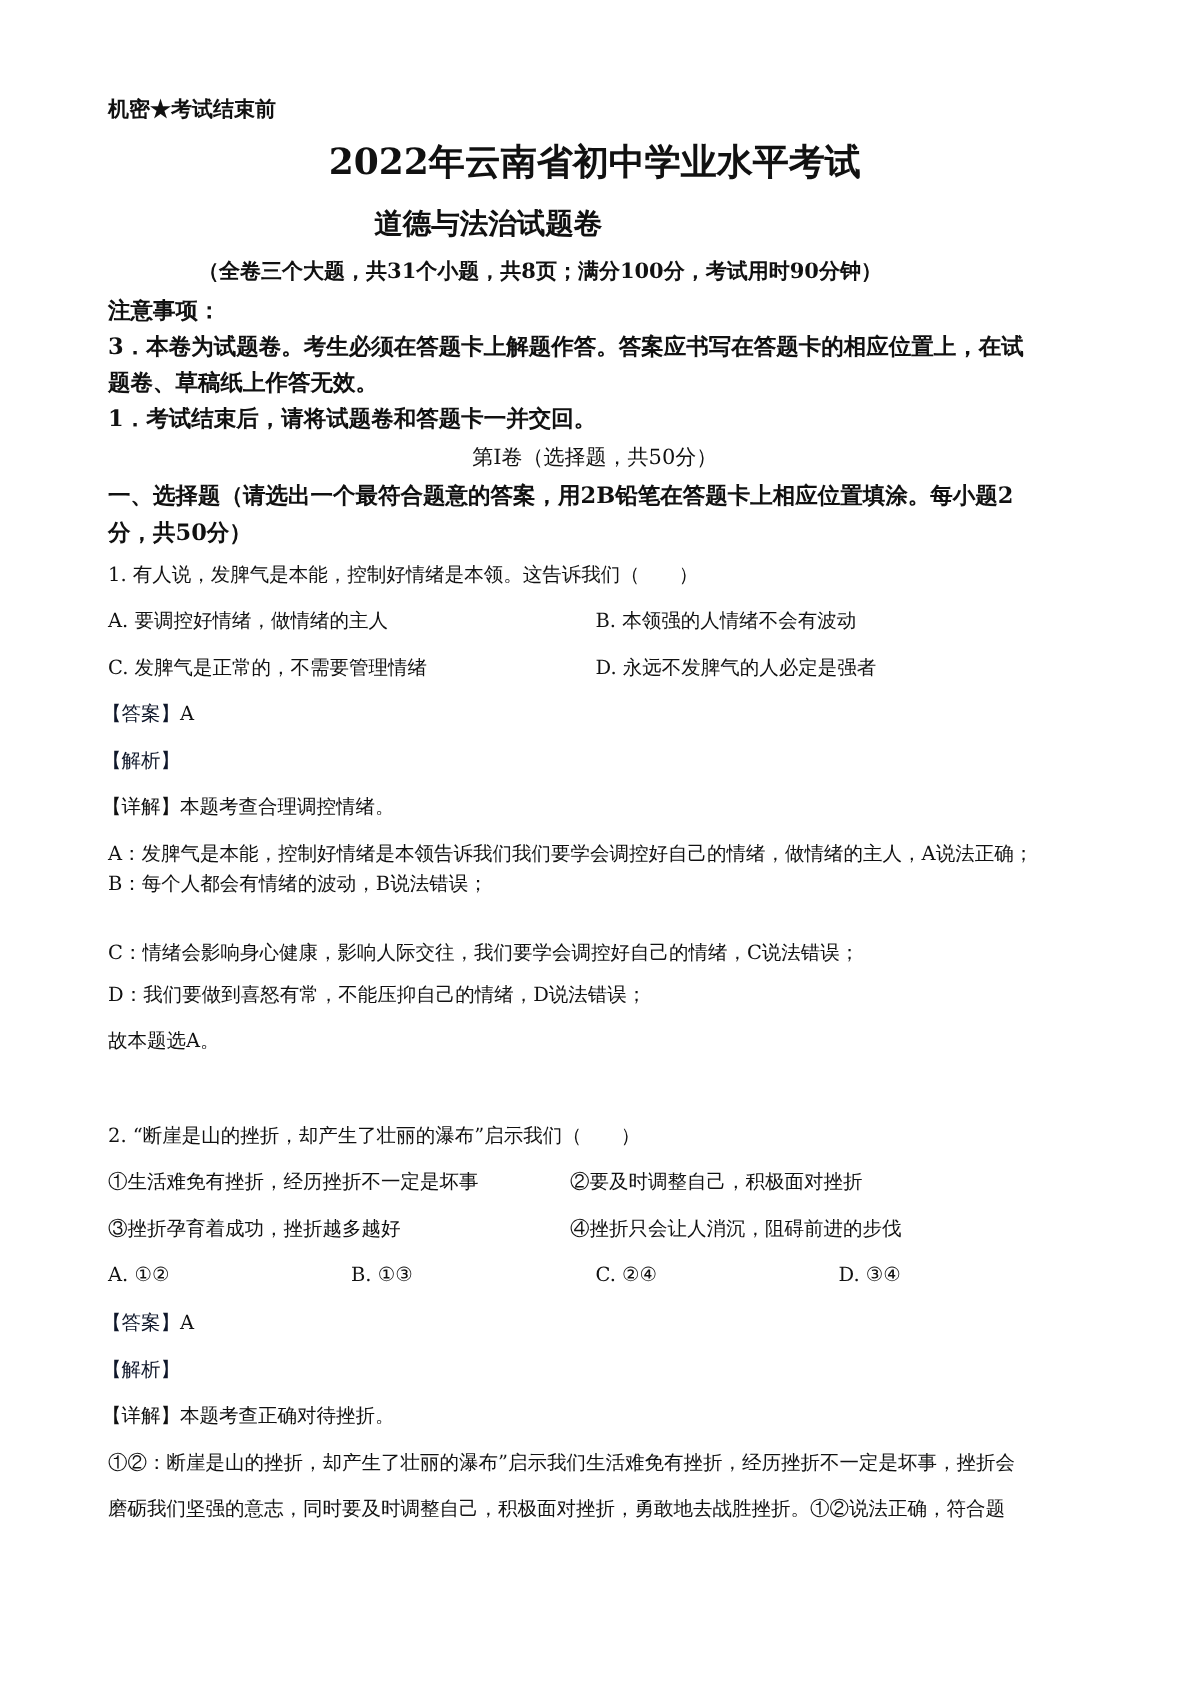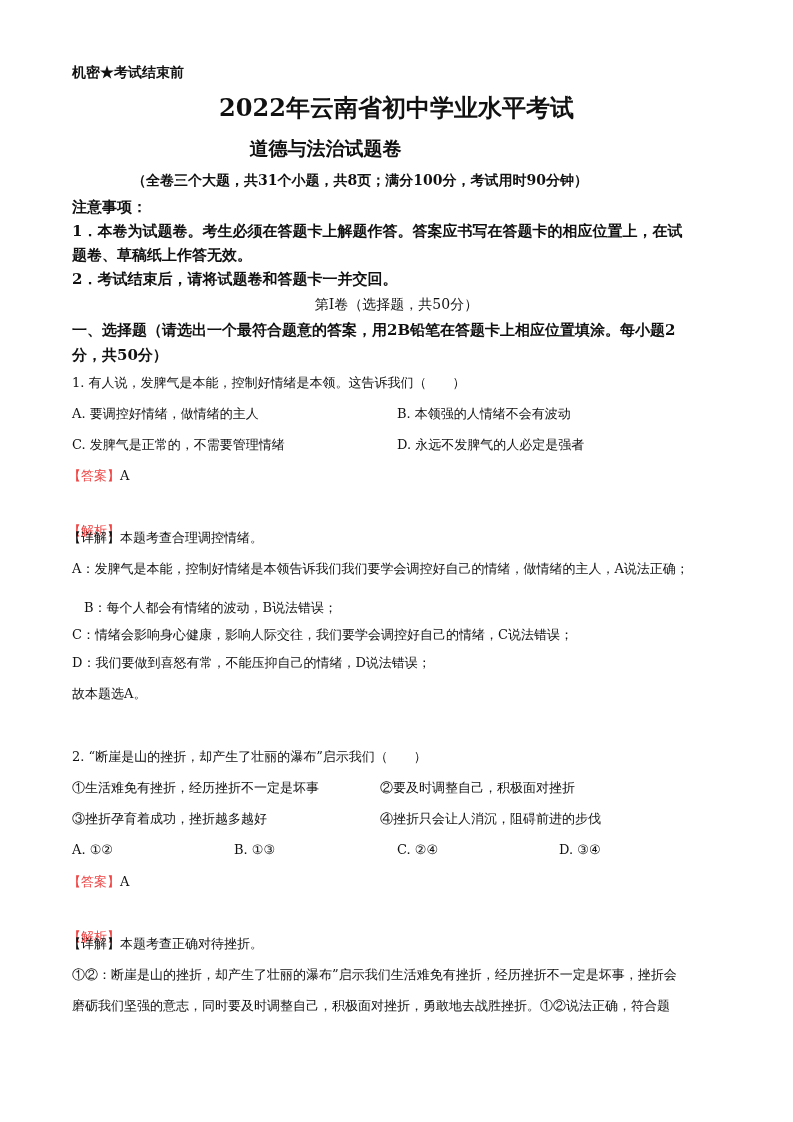--- a/index.html
+++ b/index.html
@@ -6,56 +6,56 @@
   body { width: 793px; height: 1122px; position: relative; overflow: hidden; color: #111; font-family: "DejaVu Serif", "Liberation Serif", serif; }
   .abs { position: absolute; white-space: nowrap; }
   .conf { left: 72px; top: 64px; font-size: 14px; font-weight: bold; }
   .title1 { left: 0; width: 793px; text-align: center; top: 92px; font-size: 24px; font-weight: bold; }
   .title2 { left: 0; width: 651px; text-align: center; top: 136px; font-size: 19px; font-weight: bold; }
   .subtitle { left: 0; width: 720px; text-align: center; top: 172px; font-size: 14px; font-weight: bold; }
   .note { left: 72px; font-size: 15px; font-weight: bold; }
   .sec-head { left: 0; width: 793px; text-align: center; font-size: 14px; font-weight: normal; }
   .body-text { left: 72px; font-size: 13px; }
   .opt { font-size: 13px; }
-  .label-blue { color: #ef4444; margin-top: 24px; }
+  .label-blue { color: #0f172a; }
 </style>
 </head>
 <body>
 
 <div>
 
   <div class="abs conf">机密★考试结束前</div>
   <div class="abs title1">2022年云南省初中学业水平考试</div>
   <div class="abs title2">道德与法治试题卷</div>
   <div class="abs subtitle">（全卷三个大题，共31个小题，共8页；满分100分，考试用时90分钟）</div>
 
   <div class="abs note" style="top:198px;text-align:center;">注意事项：</div>
-  <div class="abs note" style="top:222px;">1．本卷为试题卷。考生必须在答题卡上解题作答。答案应书写在答题卡的相应位置上，在试</div>
+  <div class="abs note" style="top:222px;">3．本卷为试题卷。考生必须在答题卡上解题作答。答案应书写在答题卡的相应位置上，在试</div>
   <div class="abs note" style="top:246px;">题卷、草稿纸上作答无效。</div>
-  <div class="abs note" style="top:270px;">2．考试结束后，请将试题卷和答题卡一并交回。</div>
+  <div class="abs note" style="top:270px;">1．考试结束后，请将试题卷和答题卡一并交回。</div>
 
   <div class="abs sec-head" style="top:296px;">第Ⅰ卷（选择题，共50分）</div>
   <div class="abs note" style="top:321px;">一、选择题（请选出一个最符合题意的答案，用2B铅笔在答题卡上相应位置填涂。每小题2</div>
   <div class="abs note" style="top:346px;">分，共50分）</div>
 
   <div class="abs body-text" style="top:374px;">1. 有人说，发脾气是本能，控制好情绪是本领。这告诉我们（　　）</div>
   <div class="abs opt" style="left:72px; top:405px;">A. 要调控好情绪，做情绪的主人</div>
   <div class="abs opt" style="left:397px; top:405px;">B. 本领强的人情绪不会有波动</div>
   <div class="abs opt" style="left:72px; top:436px;">C. 发脾气是正常的，不需要管理情绪</div>
   <div class="abs opt" style="left:397px; top:436px;">D. 永远不发脾气的人必定是强者</div>
 
   <div class="abs body-text" style="top:467px; left:68px;">
     <span class="label-blue">【答案】</span><span>A</span>
   </div>
   <div class="abs body-text label-blue" style="top:498px; left:68px;">【解析】</div>
   <div class="abs body-text" style="top:529px; left:68px;">
     <span>【详解】</span><span>本题考查合理调控情绪。</span>
   </div>
   <div class="abs body-text" style="top:560px;text-align:center;">A：发脾气是本能，控制好情绪是本领告诉我们我们要学会调控好自己的情绪，做情绪的主人，A说法正确；</div>
-  <div class="abs body-text" style="top:599px;margin-left:12px;">B：每个人都会有情绪的波动，B说法错误；</div>
+  <div class="abs body-text" style="top:580px;">B：每个人都会有情绪的波动，B说法错误；</div>
   <div class="abs body-text" style="top:626px;">C：情绪会影响身心健康，影响人际交往，我们要学会调控好自己的情绪，C说法错误；</div>
   <div class="abs body-text" style="top:654px;">D：我们要做到喜怒有常，不能压抑自己的情绪，D说法错误；</div>
   <div class="abs body-text" style="top:685px;">故本题选A。</div>
 
   <div class="abs body-text" style="top:748px;">2. “断崖是山的挫折，却产生了壮丽的瀑布”启示我们（　　）</div>
   <div class="abs opt" style="left:72px; top:779px;">①生活难免有挫折，经历挫折不一定是坏事</div>
   <div class="abs opt" style="left:380px; top:779px;">②要及时调整自己，积极面对挫折</div>
   <div class="abs opt" style="left:72px; top:810px;">③挫折孕育着成功，挫折越多越好</div>
   <div class="abs opt" style="left:380px; top:810px;">④挫折只会让人消沉，阻碍前进的步伐</div>
   <div class="abs opt" style="left:72px; top:842px;">A. ①②</div>

